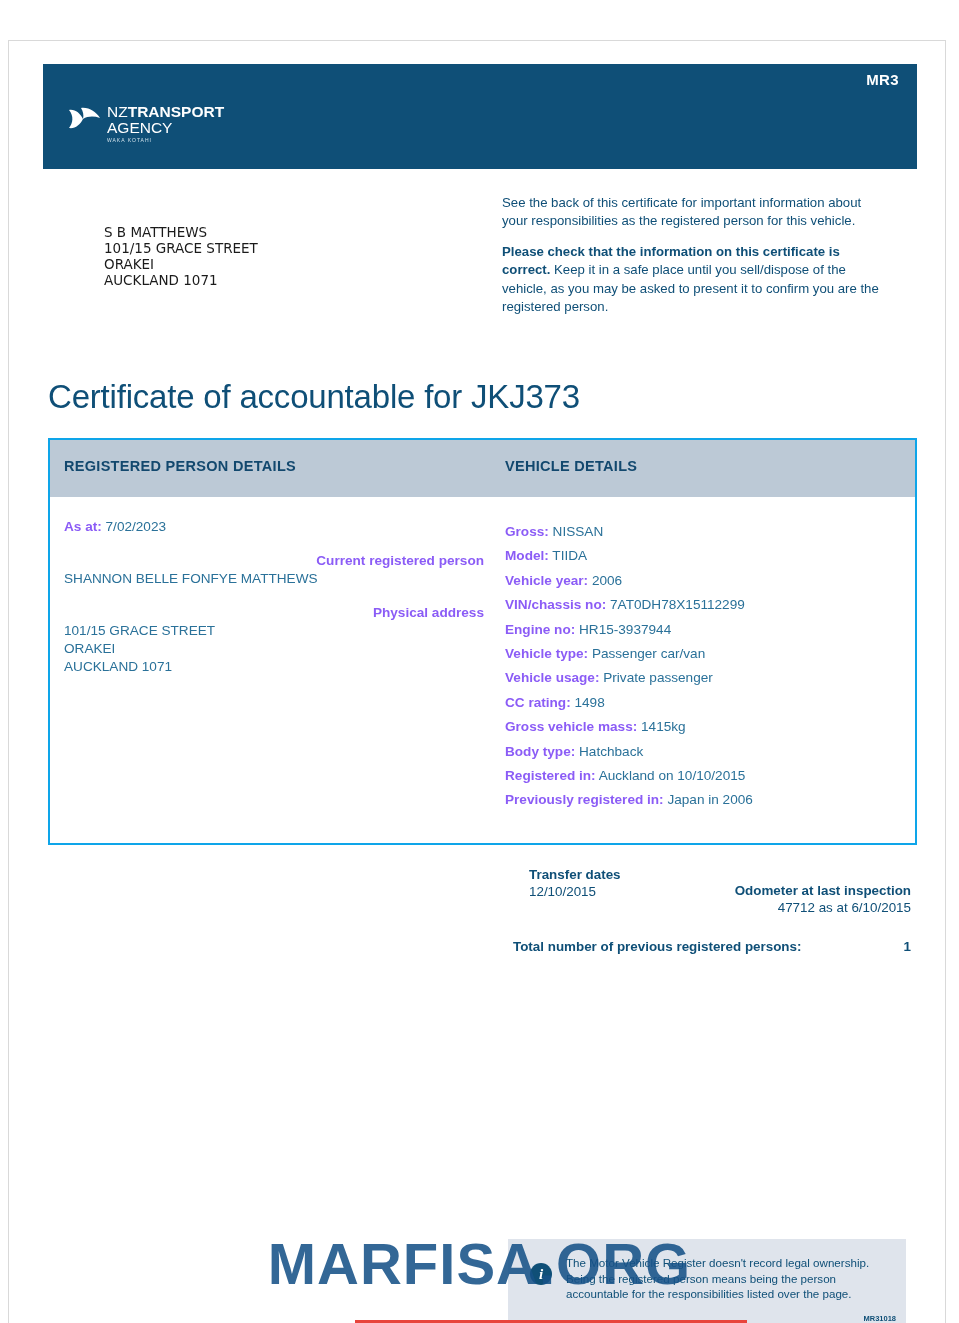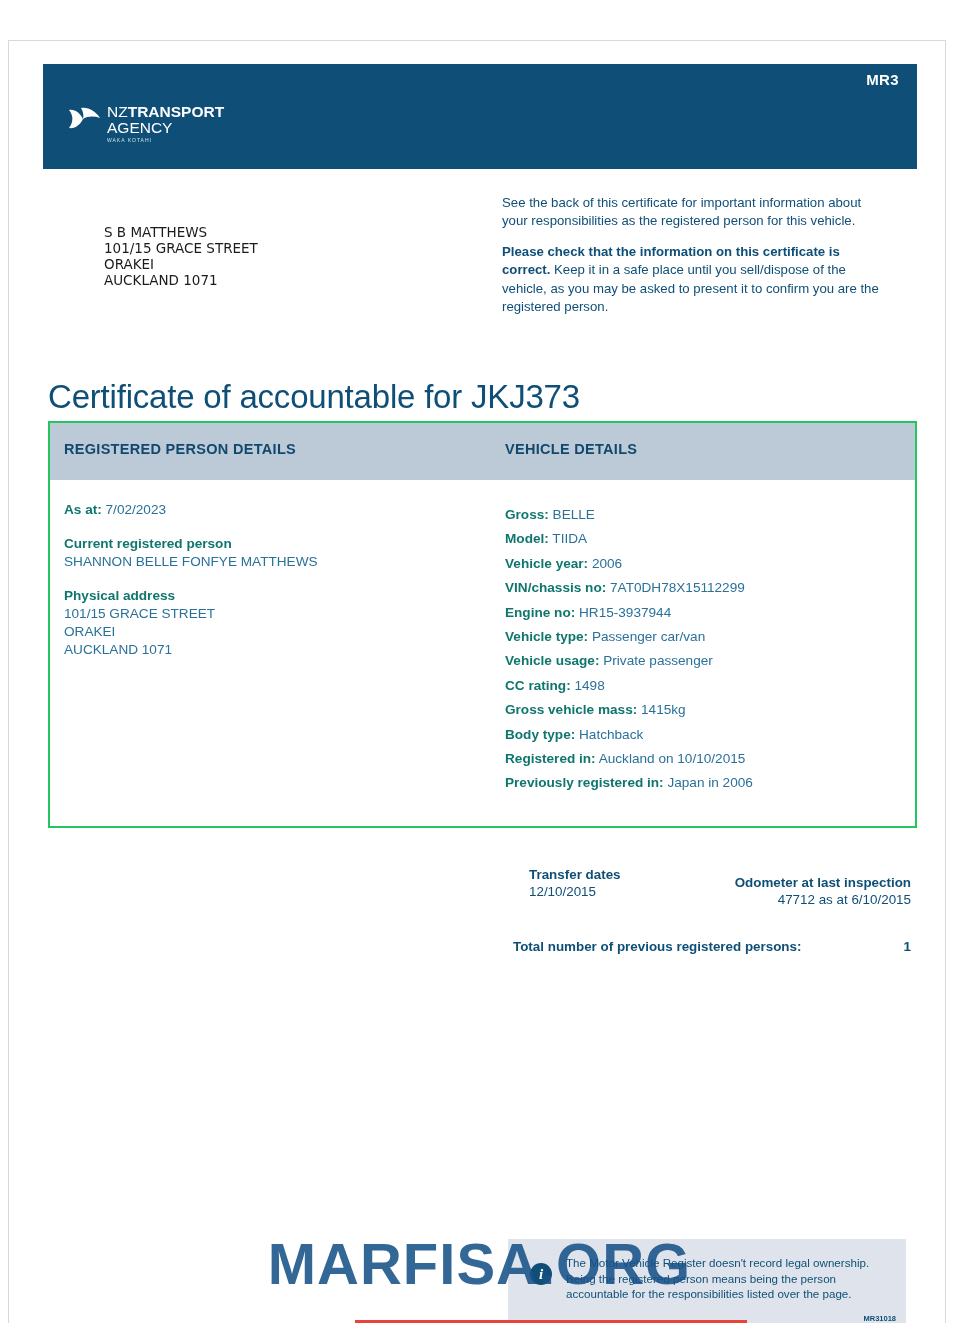--- a/index.html
+++ b/index.html
@@ -109,24 +109,24 @@
     left: 48px; top: 344px;
     color: #0f4f77;
     font-size: 33px;
     font-weight: normal;
     letter-spacing: -0.2px;
   }
 
   
   .details-box {
     position: absolute;
-    left: 48px; top: 387px;
+    left: 48px; top: 404px;
     width: 869px;
     height: 407px;
-    border: 2px solid #22c55e;
+    border: 2px solid #0ea5e9;
     box-sizing: border-box;
     background: #ffffff;
   }
   .box-head {
     position: absolute;
     left: 0; top: 0;
     width: 100%;
     height: 57px;
     background: #bcc9d6;
   }
@@ -150,39 +150,39 @@
     line-height: 18px;
   }
   .col-right {
     position: absolute;
     left: 455px; top: 80px;
     width: 400px;
     color: #1f6690;
     font-size: 13.6px;
     line-height: 24.4px;
   }
-  .lbl { color: #0f766e; font-weight: bold; }
+  .lbl { color: #8b5cf6; font-weight: bold; text-align: right; }
   .grp { margin-bottom: 16px; }
   .grp:last-child { margin-bottom: 0; }
   .val { color: #2a7199; }
 
   
   .transfer-wrap {
     position: absolute;
     left: 513px; top: 833px;
     width: 398px;
     color: #0f4f77;
     font-size: 13.4px;
   }
   .transfer-row {
     position: relative;
     height: 17px;
   }
   .t-left { position: absolute; left: 16px; top: 0; }
-  .t-right { position: absolute; right: 0; top: 8px; text-align: center; }
+  .t-right { position: absolute; right: 0; top: 16px; text-align: center; }
   .bold { font-weight: bold; }
   .totals {
     position: absolute;
     left: 513px; top: 905px;
     width: 398px;
     font-size: 13.4px;
     color: #0f4f77;
     font-weight: bold;
   }
   .totals .count {
@@ -303,21 +303,21 @@
       </div>
       <div class="grp">
         <div class="lbl">Physical address</div>
         <div class="val">101/15 GRACE STREET</div>
         <div class="val">ORAKEI</div>
         <div class="val">AUCKLAND 1071</div>
       </div>
     </div>
 
     <div class="col-right">
-      <div><span class="lbl">Gross:</span> <span class="val">BELLE</span></div>
+      <div><span class="lbl">Gross:</span> <span class="val">NISSAN</span></div>
       <div><span class="lbl">Model:</span> <span class="val">TIIDA</span></div>
       <div><span class="lbl">Vehicle year:</span> <span class="val">2006</span></div>
       <div><span class="lbl">VIN/chassis no:</span> <span class="val">7AT0DH78X15112299</span></div>
       <div><span class="lbl">Engine no:</span> <span class="val">HR15-3937944</span></div>
       <div><span class="lbl">Vehicle type:</span> <span class="val">Passenger car/van</span></div>
       <div><span class="lbl">Vehicle usage:</span> <span class="val">Private passenger</span></div>
       <div><span class="lbl">CC rating:</span> <span class="val">1498</span></div>
       <div><span class="lbl">Gross vehicle mass:</span> <span class="val">1415kg</span></div>
       <div><span class="lbl">Body type:</span> <span class="val">Hatchback</span></div>
       <div><span class="lbl">Registered in:</span> <span class="val">Auckland on 10/10/2015</span></div>

